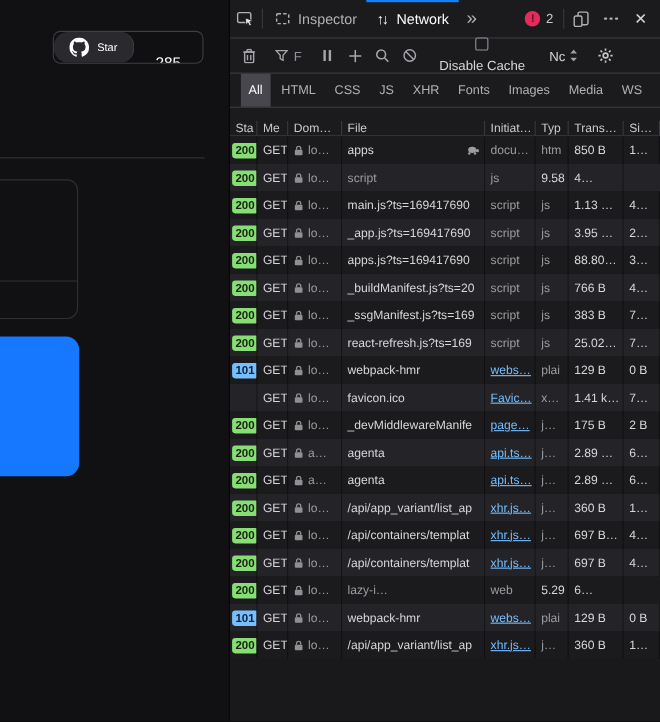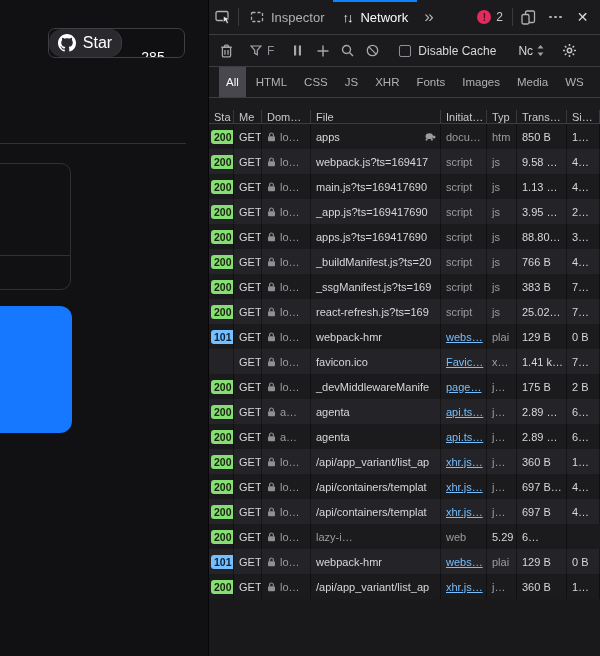--- a/index.html
+++ b/index.html
@@ -5,21 +5,21 @@
   * { box-sizing: border-box; margin: 0; padding: 0; }
   body { background: #000; font-family: "Liberation Sans", sans-serif; }
   .screen { position: relative; width: 600px; height: 656px; overflow: hidden; background: #121214; }
 
   
   .page { position: absolute; left: 0; top: 0; width: 208px; height: 656px; background: #111113; overflow: hidden; }
   .page-divider { position: absolute; left: 0; top: 143px; width: 186px; height: 1px; background: #333336; }
   .star-btn { position: absolute; left: 48px; top: 28px; width: 137px; height: 30px; display: flex;
     border: 1px solid #3e3e44; border-radius: 7px; overflow: hidden; background: #101013; cursor: pointer; }
   .star-left { flex: 1; display: flex; align-items: center; justify-content: center; gap: 7px;
-    background: #2a2a2e; color: #fff; font-size: 16px; border-right: 1px solid #3e3e44; border-radius: 13px; }
+    background: #2a2a2e; color: #fff; font-size: 10px; border-right: 1px solid #3e3e44; border-radius: 13px; }
   .star-right { width: 62px; display: flex; align-items: center; justify-content: center; color: #fff; font-size: 14px; margin-top: 28px; }
   .card { position: absolute; left: -40px; top: 163px; width: 111px; height: 127px;
     border: 1px solid #303034; border-radius: 10px; }
   .card-divider { position: absolute; left: 0; right: 0; top: 91px; height: 1px; background: #303034; }
   .blue-box { position: absolute; left: -40px; top: 306px; width: 112px; height: 127px;
     background: var(--page-button-blue, #1677ff); border-radius: 12px; }
 
   
   .devtools { position: absolute; left: 208px; top: 0; width: 392px; height: 656px;
     background: #1b1b1e; border-left: 1px solid #060608; display: flex; flex-direction: column; color: #b1b1b3; }
@@ -37,21 +37,21 @@
   .err-circle { width: 14px; height: 14px; border-radius: 50%; background: var(--error-red, #e22850);
     color: #47102a; font-size: 10px; font-weight: bold; display: flex; align-items: center; justify-content: center; }
   .err-count { font-size: 12px; color: #c8c8cc; }
   .dots { display: flex; gap: 2.5px; align-items: center; }
   .dots i { width: 2.6px; height: 2.6px; border-radius: 50%; background: #b1b1b3; }
   .close-x { font-size: 14px; color: #d7d7db; }
 
   .toolbar { height: 32px; display: flex; align-items: center; border-bottom: 1px solid #3c3c41; padding: 0 5px; }
   .tool { width: 25px; height: 24px; display: flex; align-items: center; justify-content: center; cursor: pointer; }
   .filter-box { display: flex; align-items: center; gap: 5px; padding: 0 6px; color: #8f8f99; font-size: 12px; cursor: text; }
-  .cache { display: flex; align-items: center; gap: 7px; font-size: 12px; color: #d7d7db; padding: 0 9px; cursor: pointer; }
+  .cache { display: flex; align-items: center; gap: 7px; font-size: 12px; color: #d7d7db; padding: 0 9px; cursor: pointer; flex-direction: column; }
   .checkbox { width: 12px; height: 12px; border: 1px solid #8f8f99; border-radius: 2px; }
   .throttle { display: flex; align-items: center; gap: 4px; font-size: 12px; color: #d7d7db; padding: 0 8px; cursor: pointer; }
 
   .filterbar { height: 31px; display: flex; align-items: center; gap: 3px; padding: 0 10px;
     border-bottom: 1px solid #3c3c41; font-size: 11.5px; overflow: hidden; }
   .pill { padding: 20px 7px; border-radius: 3px; white-space: nowrap; cursor: pointer; }
   .pill.active { background: #47474d; color: #fbfbfe; }
 
   .grid8 { display: grid; grid-template-columns: 25px 28px 49px 130px 46px 30px 50px 33px; }
   .theader { height: 26px; border-bottom: 1px solid #3c3c41; color: #c9c9ce; font-size: 11px; }
@@ -298,23 +298,20 @@
           </div>
           <div class="cell">
             <span class="icon">
               <svg width="9" height="10" viewBox="0 0 9 10">
                 <path d="M2.6 4.2 V2.9 a1.9 1.9 0 0 1 3.8 0 V4.2" stroke="#8f8f94" stroke-width="1.2" fill="none"></path>
                 <rect x="1" y="4.2" width="7" height="5" rx="1" fill="#8f8f94"></rect>
               </svg>
             </span>
             <span class="dim" style="margin-left:4px">lo…</span>
           </div>
-          <div class="cell file-cell">
-            <span>webpack.js?ts=169417</span>
-          </div>
           <div class="cell">
             <span class="dim">script</span>
           </div>
           <div class="cell">
             <span class="dim">js</span>
           </div>
           <div class="cell">
             <span>9.58 …</span>
           </div>
           <div class="cell">

